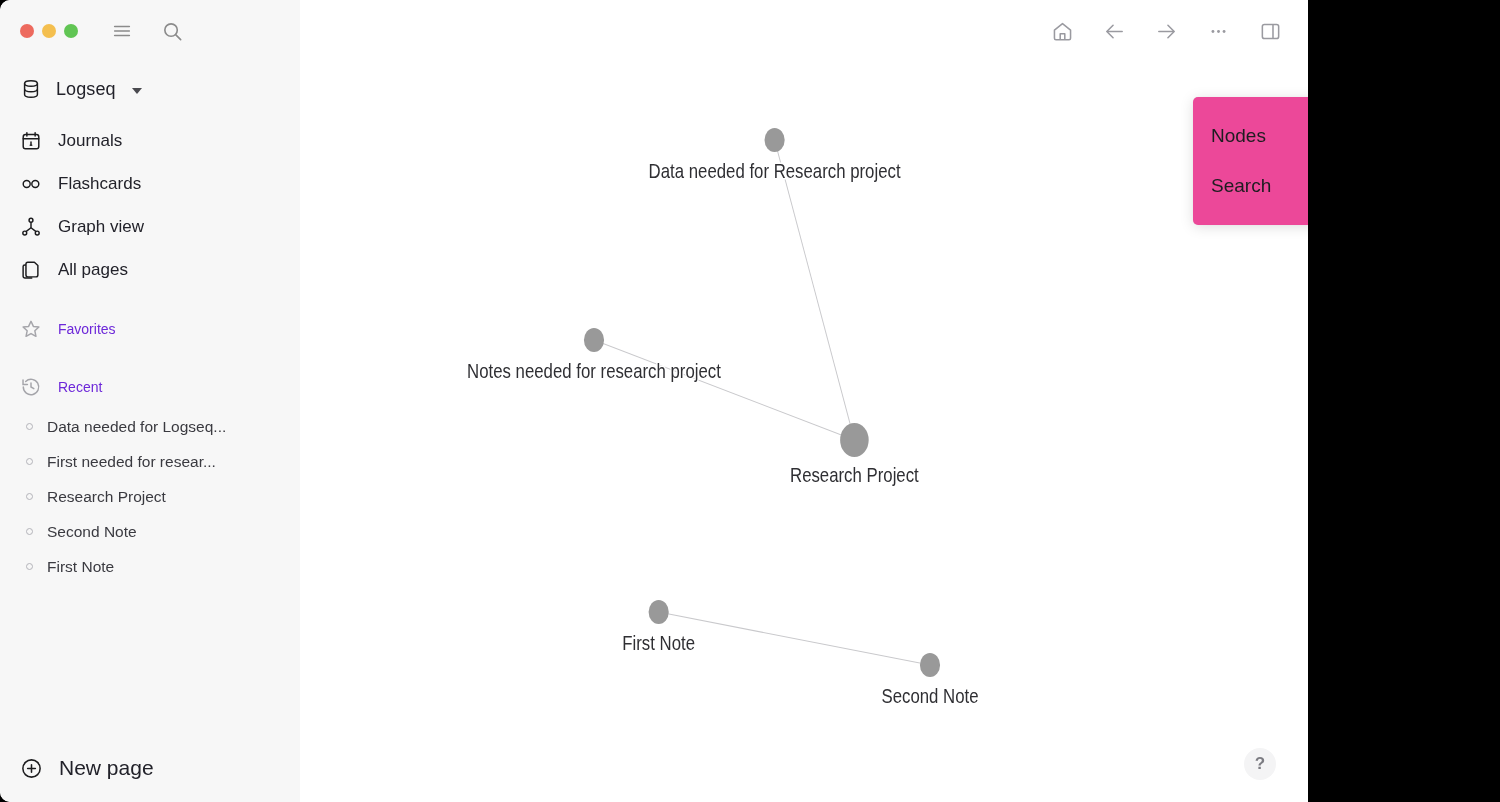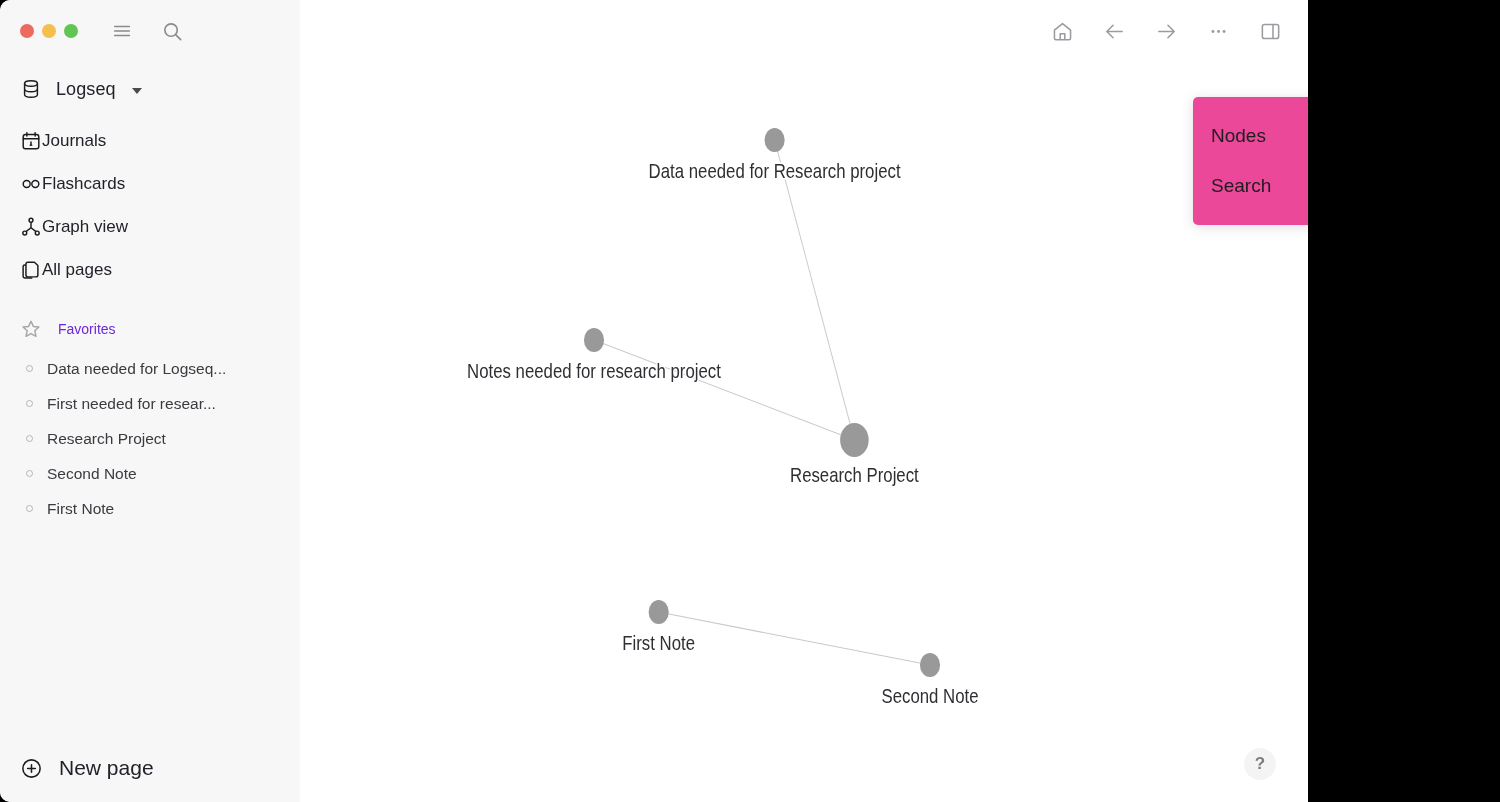--- a/index.html
+++ b/index.html
@@ -46,21 +46,21 @@
   .graph-switch .gs-icon { width: 22px; height: 22px; color: #1c1c1e; flex: 0 0 22px; }
   .graph-switch .gs-name { font-size: 18px; color: #22222a; letter-spacing: .1px; }
   .graph-switch .gs-caret {
     width: 0; height: 0; margin-left: 2px; margin-top: 3px;
     border-left: 5px solid transparent; border-right: 5px solid transparent;
     border-top: 6px solid #4a4a4f;
   }
 
   .nav-list { margin-top: 10px; padding: 0 14px; }
   .nav-item {
-    display: flex; align-items: center; 
+    display: flex; align-items: center; gap: 16px;
     height: 43px; padding: 0 6px; border-radius: 6px; cursor: pointer; text-align: center;
   }
   .nav-item .ni-icon { width: 22px; height: 22px; flex: 0 0 22px; color: #1c1c1e; }
   .nav-item .ni-icon svg { display: block; }
   .nav-item .ni-label { font-size: 17px; color: #22222a; }
 
   .section-head {
     display: flex; align-items: center; gap: 16px;
     height: 40px; margin: 18px 14px 0 14px; padding: 0 6px; cursor: pointer;
   }
@@ -236,20 +236,30 @@
 
     <div class="section-head">
       <span class="sh-icon">
         <svg width="22" height="22" viewBox="0 0 24 24" fill="none" stroke="currentColor" stroke-width="1.6" stroke-linejoin="round">
           <polygon points="12,3.6 14.6,9.2 20.6,9.9 16.2,14 17.4,20 12,17 6.6,20 7.8,14 3.4,9.9 9.4,9.2"></polygon>
         </svg>
       </span>
       <span class="sh-label">Favorites</span>
     </div>
 
+    <div class="section-head">
+      <span class="sh-icon">
+        <svg width="22" height="22" viewBox="0 0 24 24" fill="none" stroke="currentColor" stroke-width="1.6" stroke-linecap="round">
+          <path d="M3.6 12a8.4 8.4 0 1 0 2.6-6.1"></path>
+          <polyline points="3.3,4.4 3.3,9.2 8.1,9.2"></polyline>
+          <polyline points="12,7.6 12,12 15.1,13.8"></polyline>
+        </svg>
+      </span>
+      <span class="sh-label">Recent</span>
+    </div>
 
     <div class="recent-list">
       <div class="recent-item">
         <span class="bullet"></span>
         <span class="ri-label">Data needed for Logseq...</span>
       </div>
       <div class="recent-item">
         <span class="bullet"></span>
         <span class="ri-label">First needed for resear...</span>
       </div>

